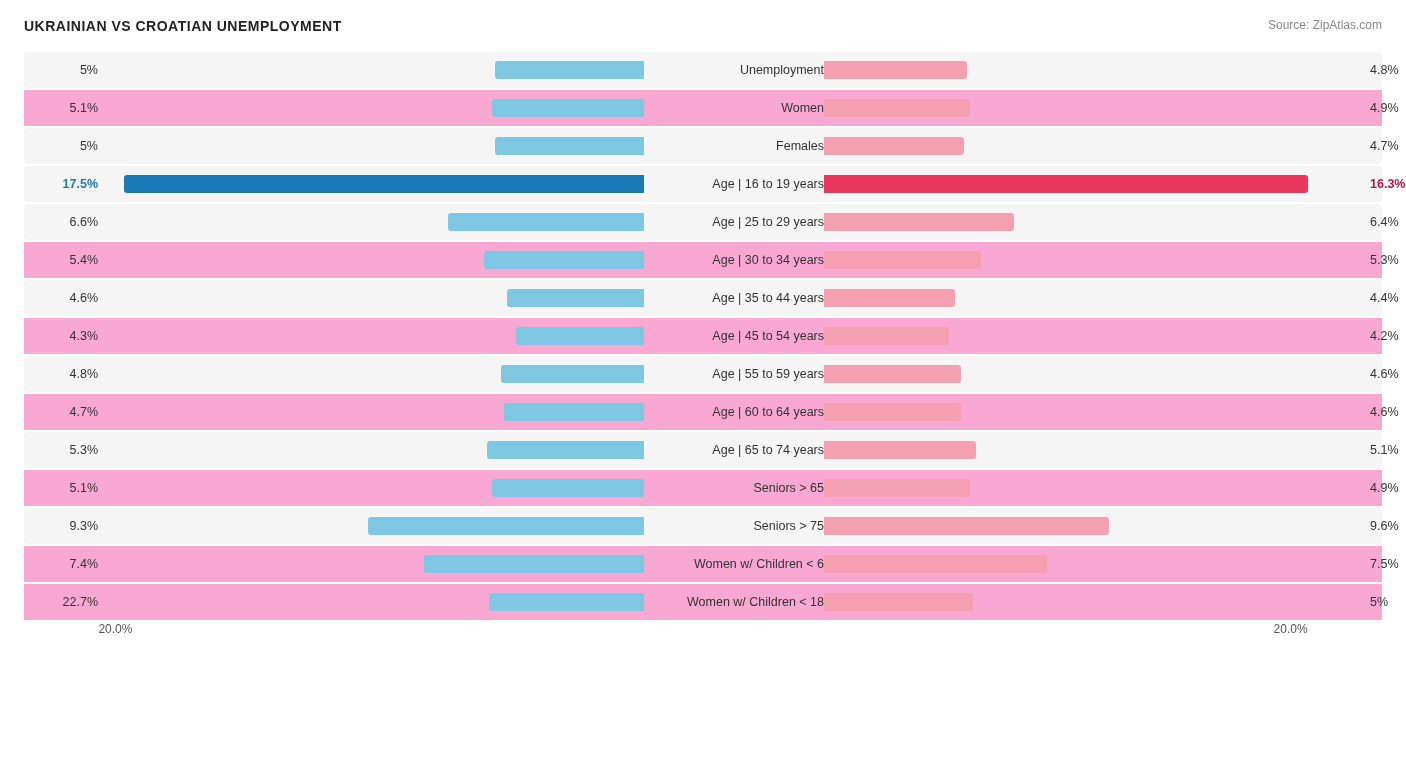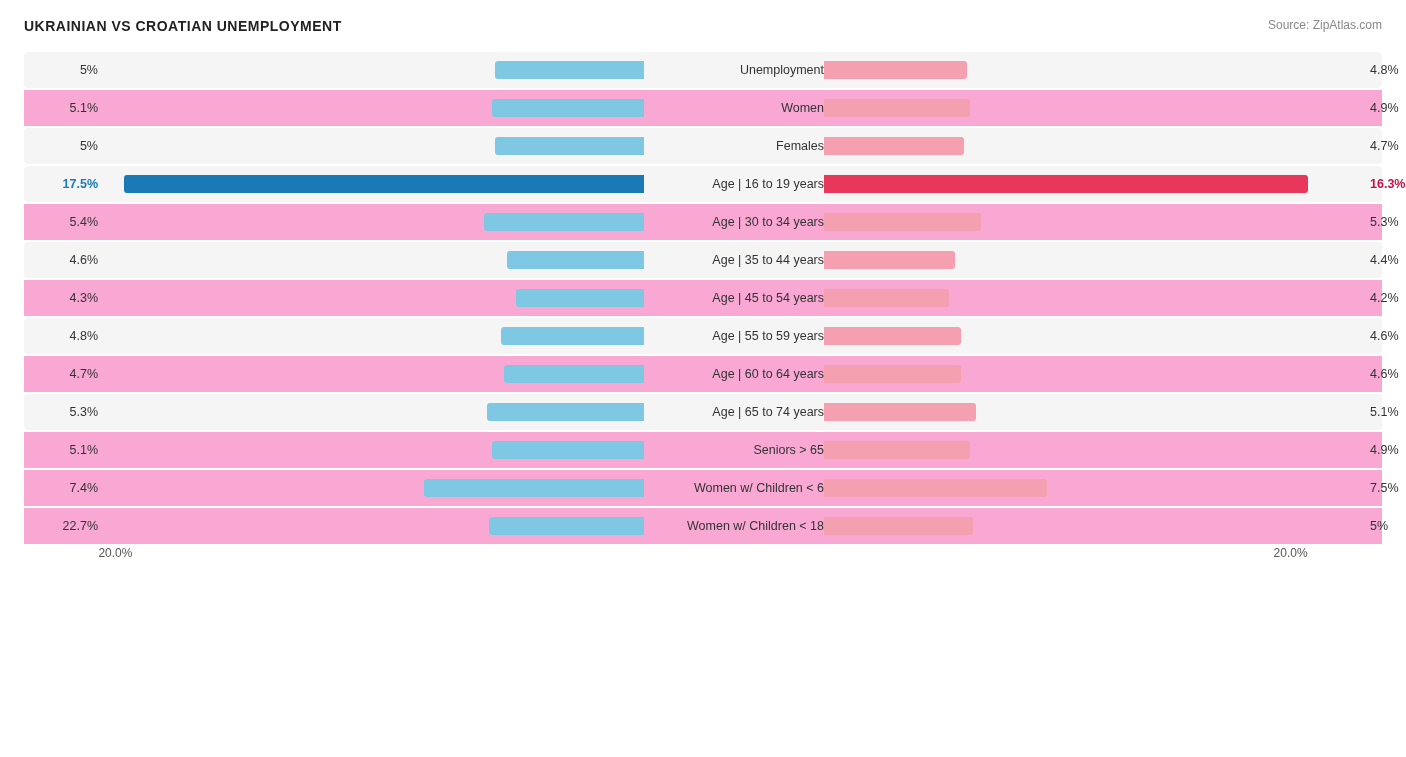--- a/index.html
+++ b/index.html
@@ -175,20 +175,31 @@
     <div class="left-value" style="font-weight:bold;color:#1a7ab5;">17.5%</div>
     <div class="left-bar-wrap">
       <div class="left-bar left-bar-highlight" style="width:520px;"></div>
     </div>
     <div class="center-label">Age | 16 to 19 years</div>
     <div class="right-bar-wrap">
       <div class="right-bar right-bar-highlight" style="width:484px;"></div>
     </div>
     <div class="right-value" style="font-weight:bold;color:#c0134a;">16.3%</div>
   </div>
+      <div class="row row-bg-light">
+    <div class="left-value" style="">6.6%</div>
+    <div class="left-bar-wrap">
+      <div class="left-bar" style="width:196px;"></div>
+    </div>
+    <div class="center-label">Age | 25 to 29 years</div>
+    <div class="right-bar-wrap">
+      <div class="right-bar" style="width:190px;"></div>
+    </div>
+    <div class="right-value" style="">6.4%</div>
+  </div>
       <div class="row row-bg-white">
     <div class="left-value" style="">5.4%</div>
     <div class="left-bar-wrap">
       <div class="left-bar" style="width:160px;"></div>
     </div>
     <div class="center-label">Age | 30 to 34 years</div>
     <div class="right-bar-wrap">
       <div class="right-bar" style="width:157px;"></div>
     </div>
     <div class="right-value" style="">5.3%</div>
@@ -251,20 +262,31 @@
       <div class="row row-bg-white">
     <div class="left-value" style="">5.1%</div>
     <div class="left-bar-wrap">
       <div class="left-bar" style="width:152px;"></div>
     </div>
     <div class="center-label">Seniors &gt; 65</div>
     <div class="right-bar-wrap">
       <div class="right-bar" style="width:146px;"></div>
     </div>
     <div class="right-value" style="">4.9%</div>
+  </div>
+      <div class="row row-bg-light">
+    <div class="left-value" style="">9.3%</div>
+    <div class="left-bar-wrap">
+      <div class="left-bar" style="width:276px;"></div>
+    </div>
+    <div class="center-label">Seniors &gt; 75</div>
+    <div class="right-bar-wrap">
+      <div class="right-bar" style="width:285px;"></div>
+    </div>
+    <div class="right-value" style="">9.6%</div>
   </div>
       <div class="row row-bg-white">
     <div class="left-value" style="">7.4%</div>
     <div class="left-bar-wrap">
       <div class="left-bar" style="width:220px;"></div>
     </div>
     <div class="center-label">Women w/ Children &lt; 6</div>
     <div class="right-bar-wrap">
       <div class="right-bar" style="width:223px;"></div>
     </div>

